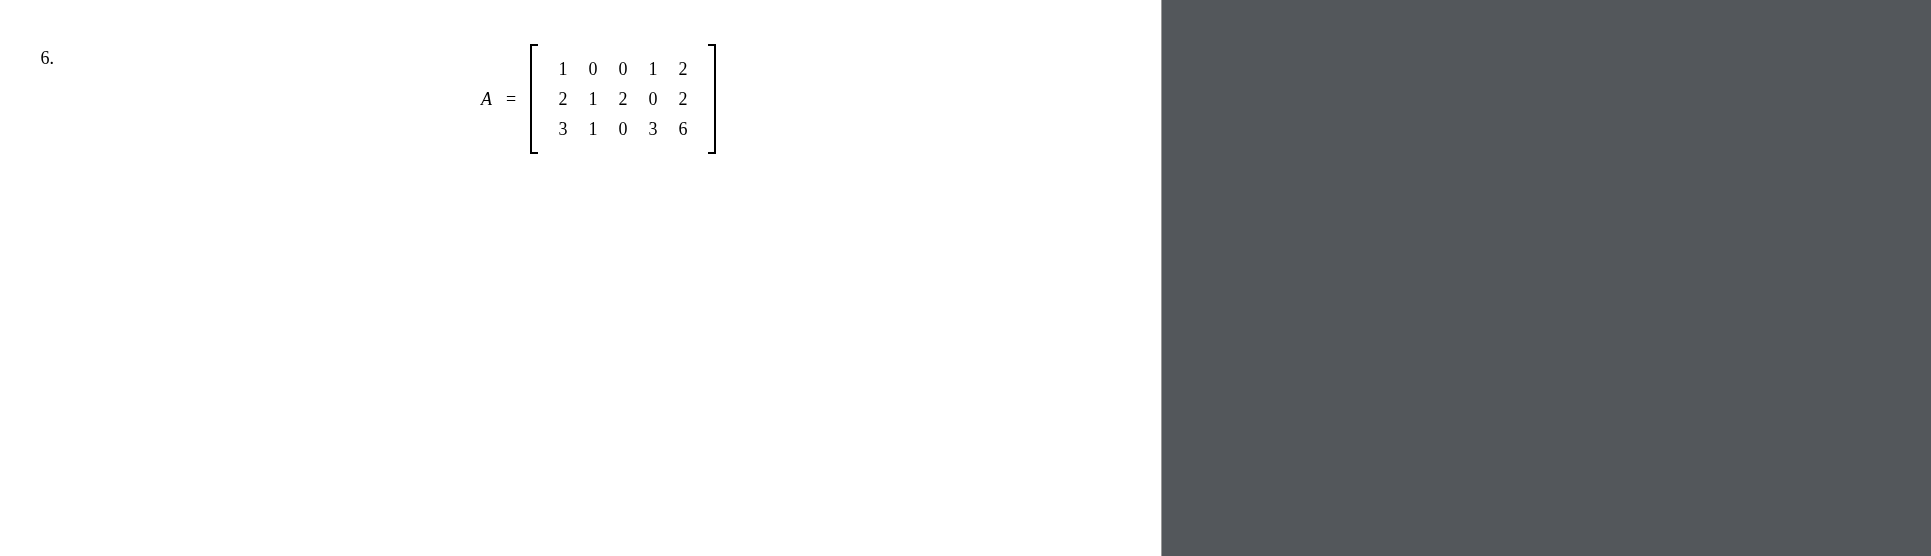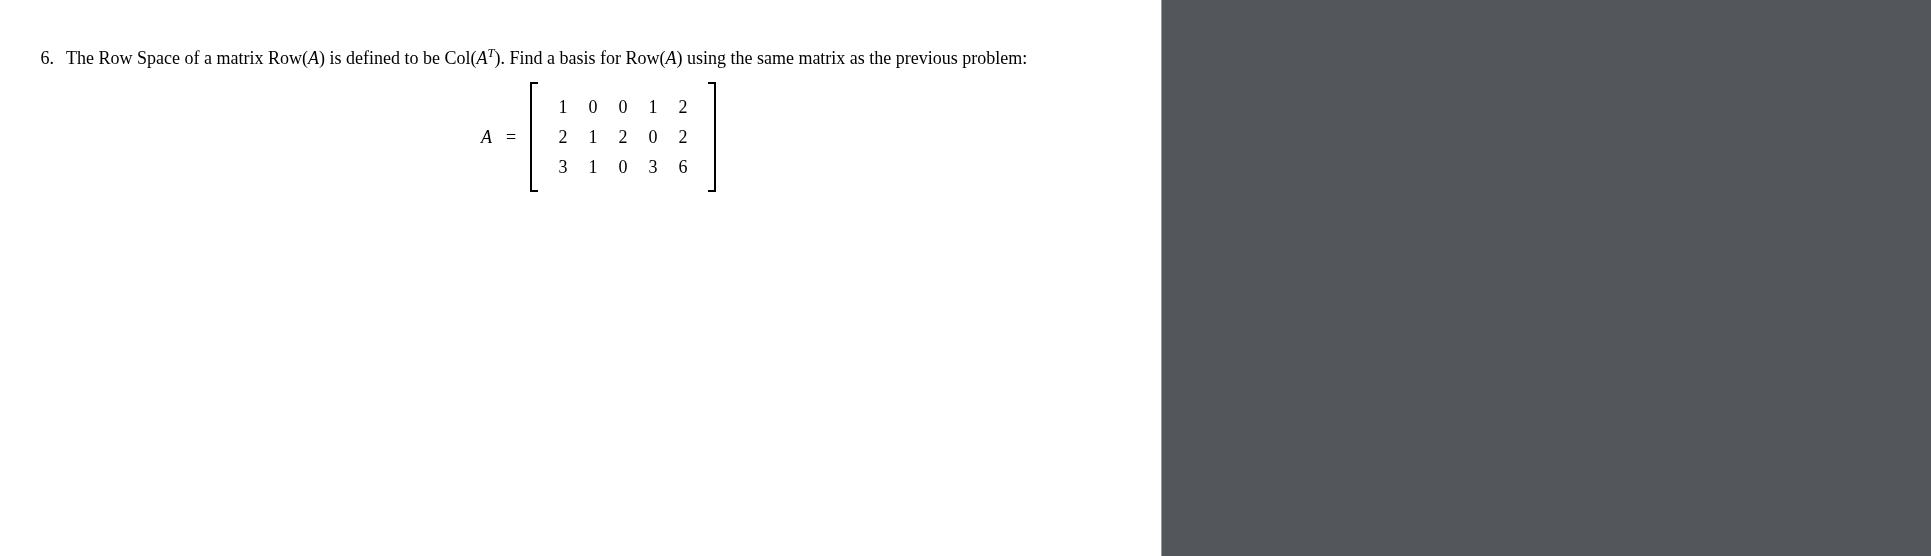--- a/index.html
+++ b/index.html
@@ -97,23 +97,20 @@
       min-width: 14px;
     }
   </style>
 </head>
 <body>
 
 <div class="page-area">
   <div class="problem">
     <div class="problem-number">6.</div>
     <div class="problem-body">
-      <div class="problem-text">
-        <span>The Row Space of a matrix Row(</span><span class="math-i">A</span><span>) is defined to be Col(</span><span class="math-i">A</span><span class="math-sup">T</span><span>). Find a basis for Row(</span><span class="math-i">A</span><span>) using the same matrix as the previous problem:</span>
-      </div>
       <div class="equation">
         <span class="lhs">A</span>
         <span class="eq-sign">=</span>
         <div class="matrix-wrap">
           <div class="bracket-left"></div>
           <div class="matrix">
             <div class="matrix-row">
               <span class="matrix-cell">1</span>
               <span class="matrix-cell">0</span>
               <span class="matrix-cell">0</span>

